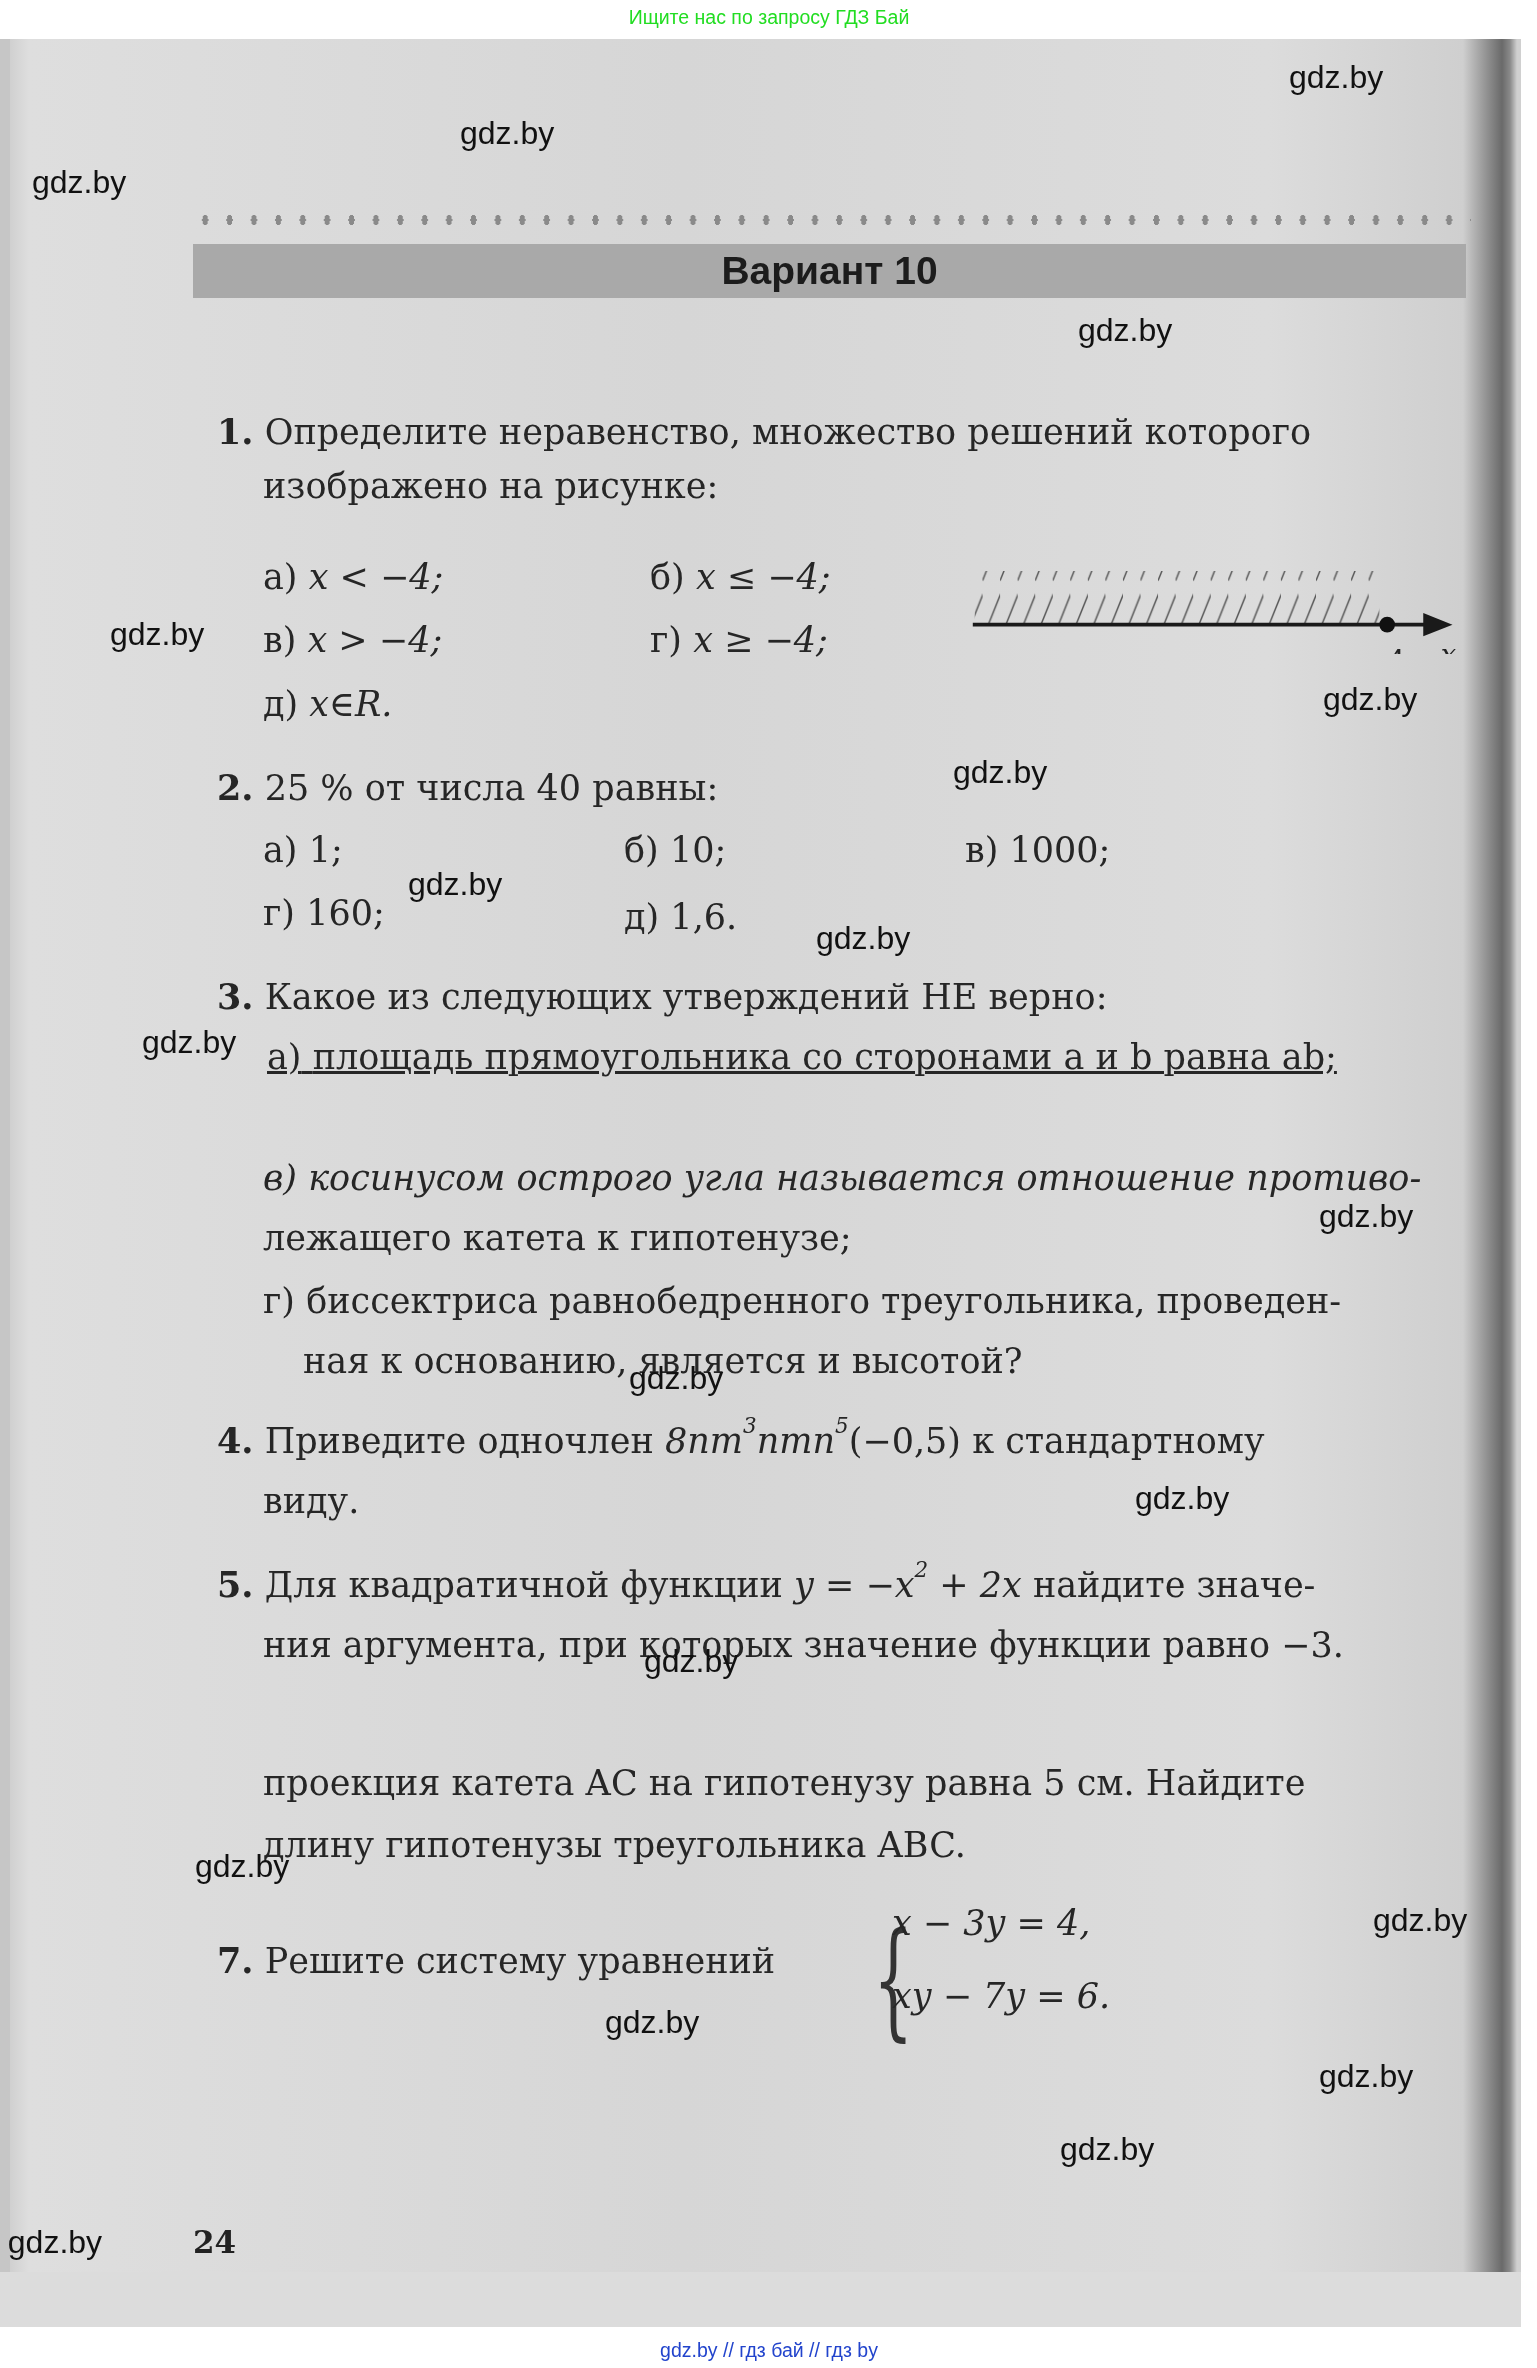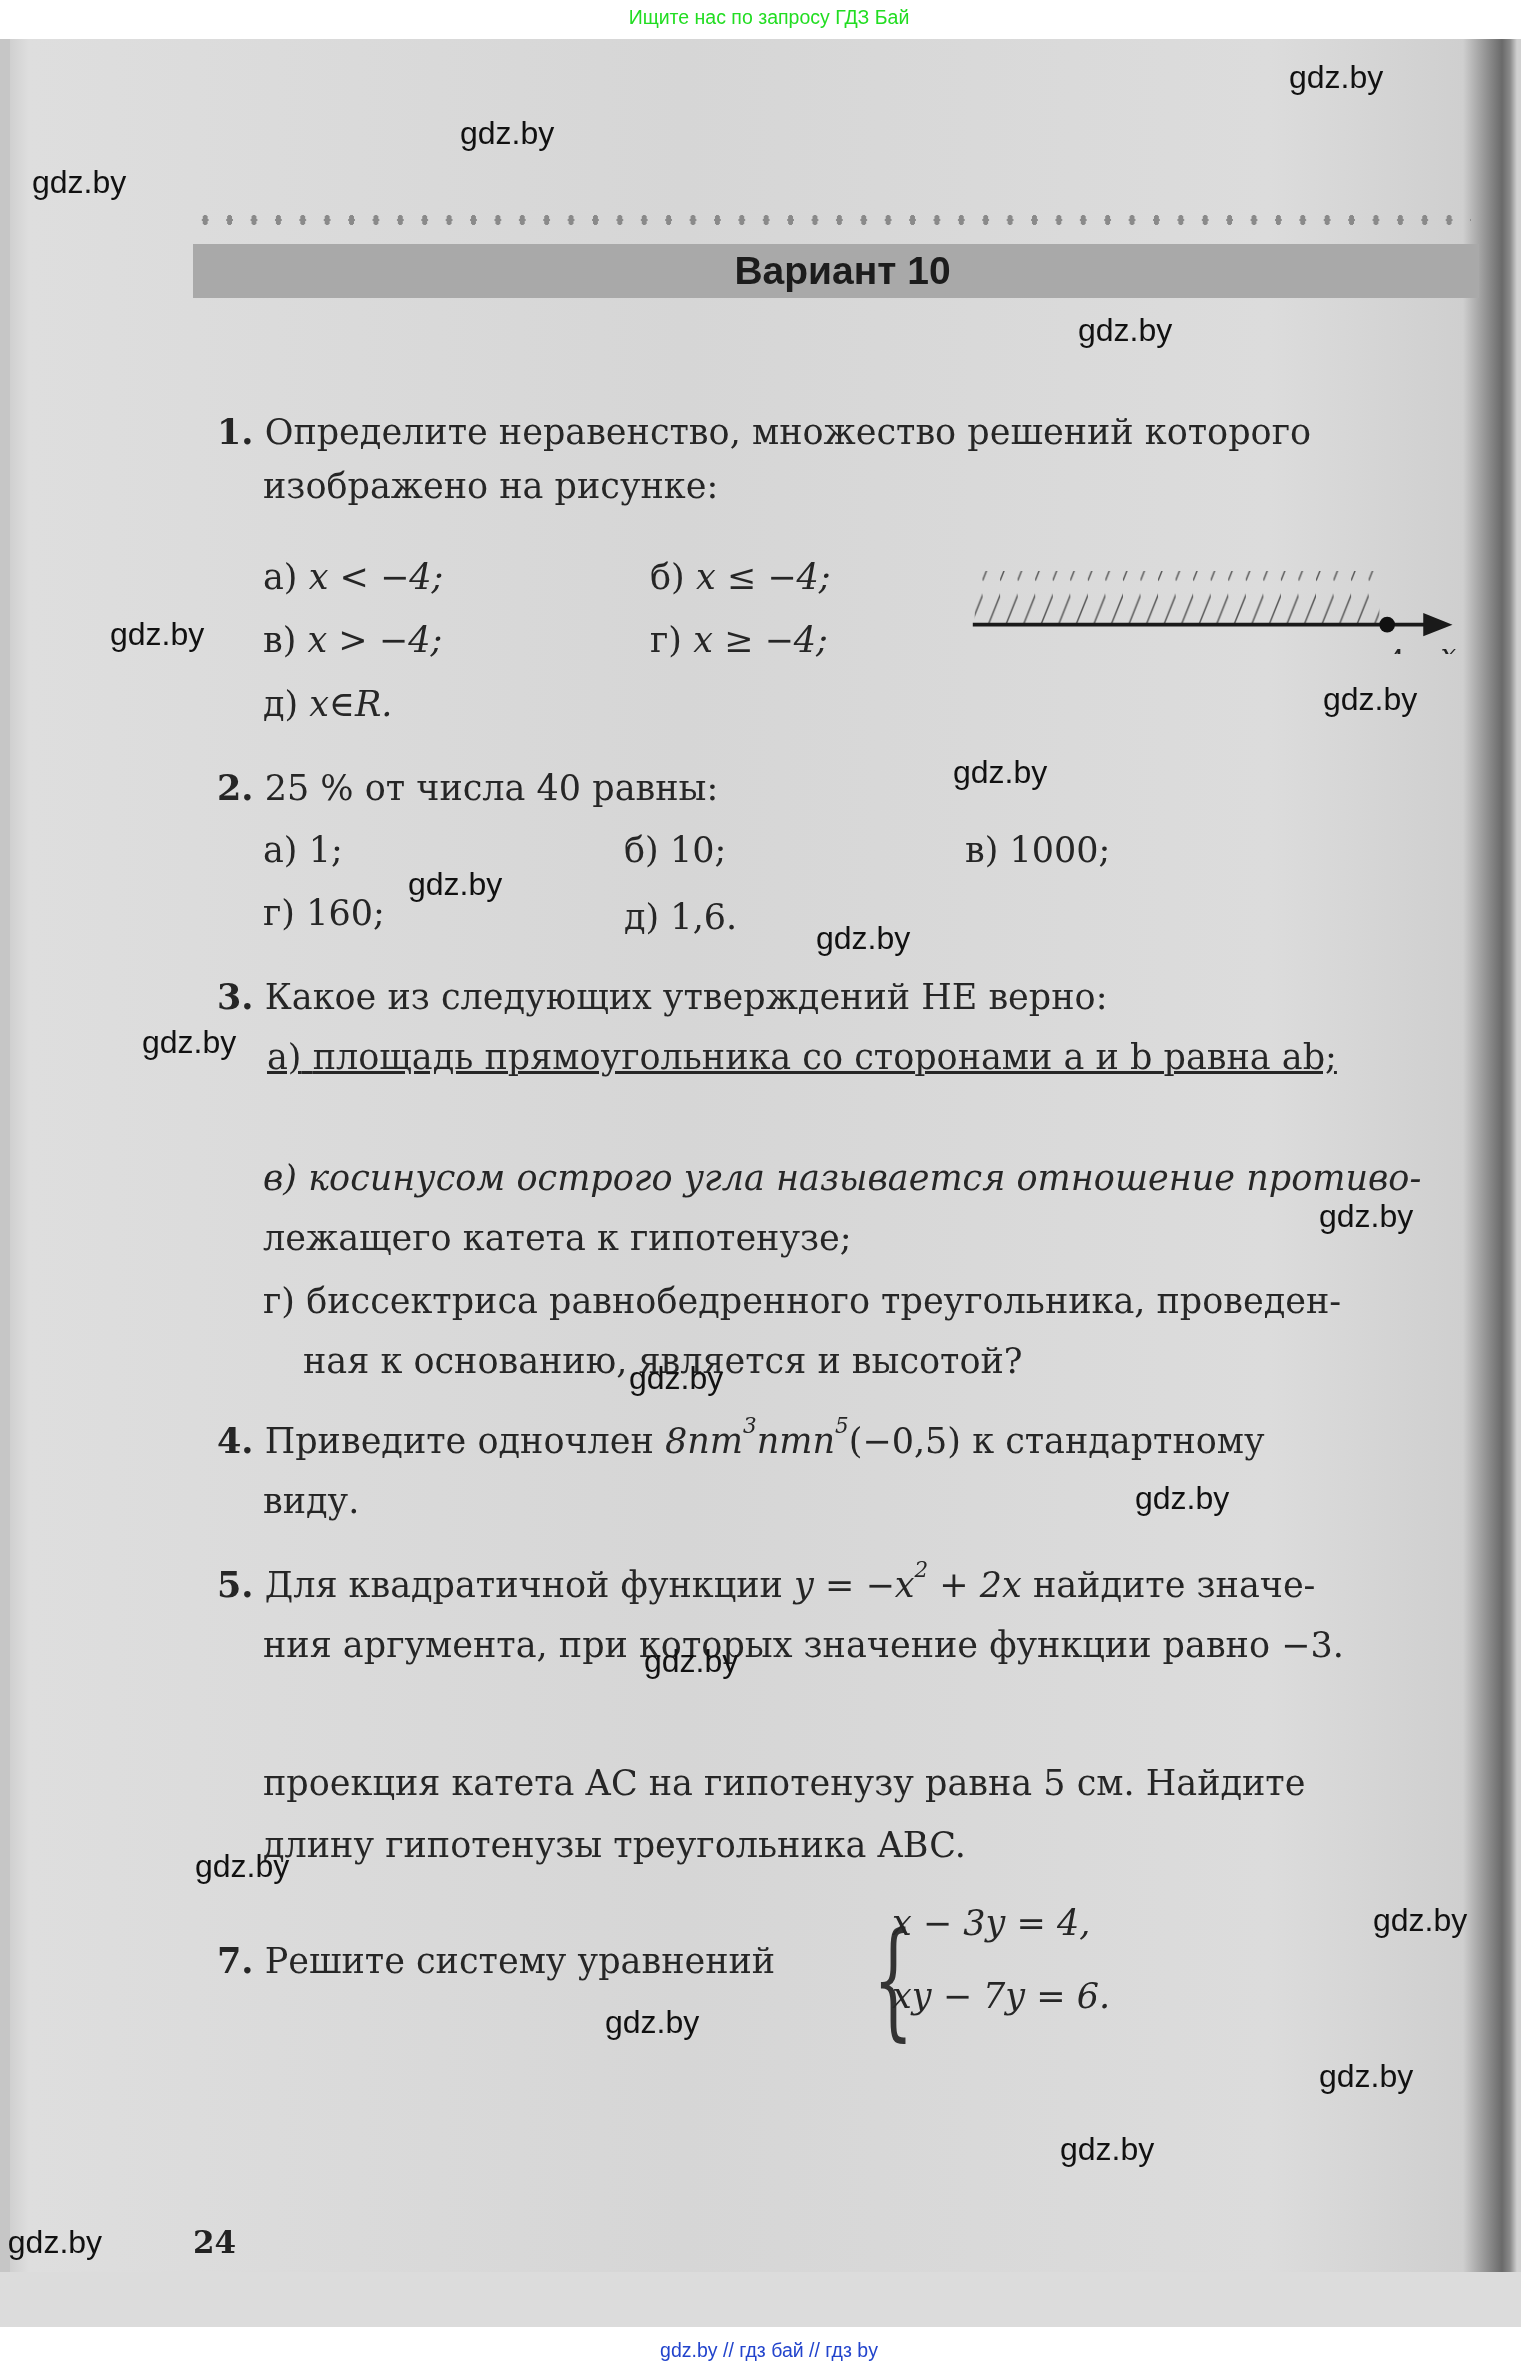--- a/index.html
+++ b/index.html
@@ -30,21 +30,21 @@
     position:absolute; left:0; top:2233px; width:1521px; height:55px; background:#dcdcdc;
   }
   .dots {
     position:absolute; left:193px; top:173px; width:1278px; height:15.6px;
     background-image: radial-gradient(ellipse 4.9px 7.8px at 50% 50%, #8a8a8a 60%, transparent 62%);
     background-size:24.4px 15.6px;
   }
   .title-bar {
     position:absolute; left:193px; top:205px; width:1273px; height:54px;
     background:#a9a9a9;
-    display:flex; align-items:center; justify-content:center;padding-left:13px;
+    display:flex; align-items:center; justify-content:center;
   }
   .title {
     font-family:"Liberation Sans", sans-serif; font-weight:bold; font-size:39px; color:#1c1c1c;
     letter-spacing:0px;
   }
   .text {
     position:absolute; font-size:35px; color:#262626; white-space:nowrap; line-height:43px;
   }
   .num { font-weight:bold; }
   .math { font-style:italic; font-family:"DejaVu Serif", serif; }

